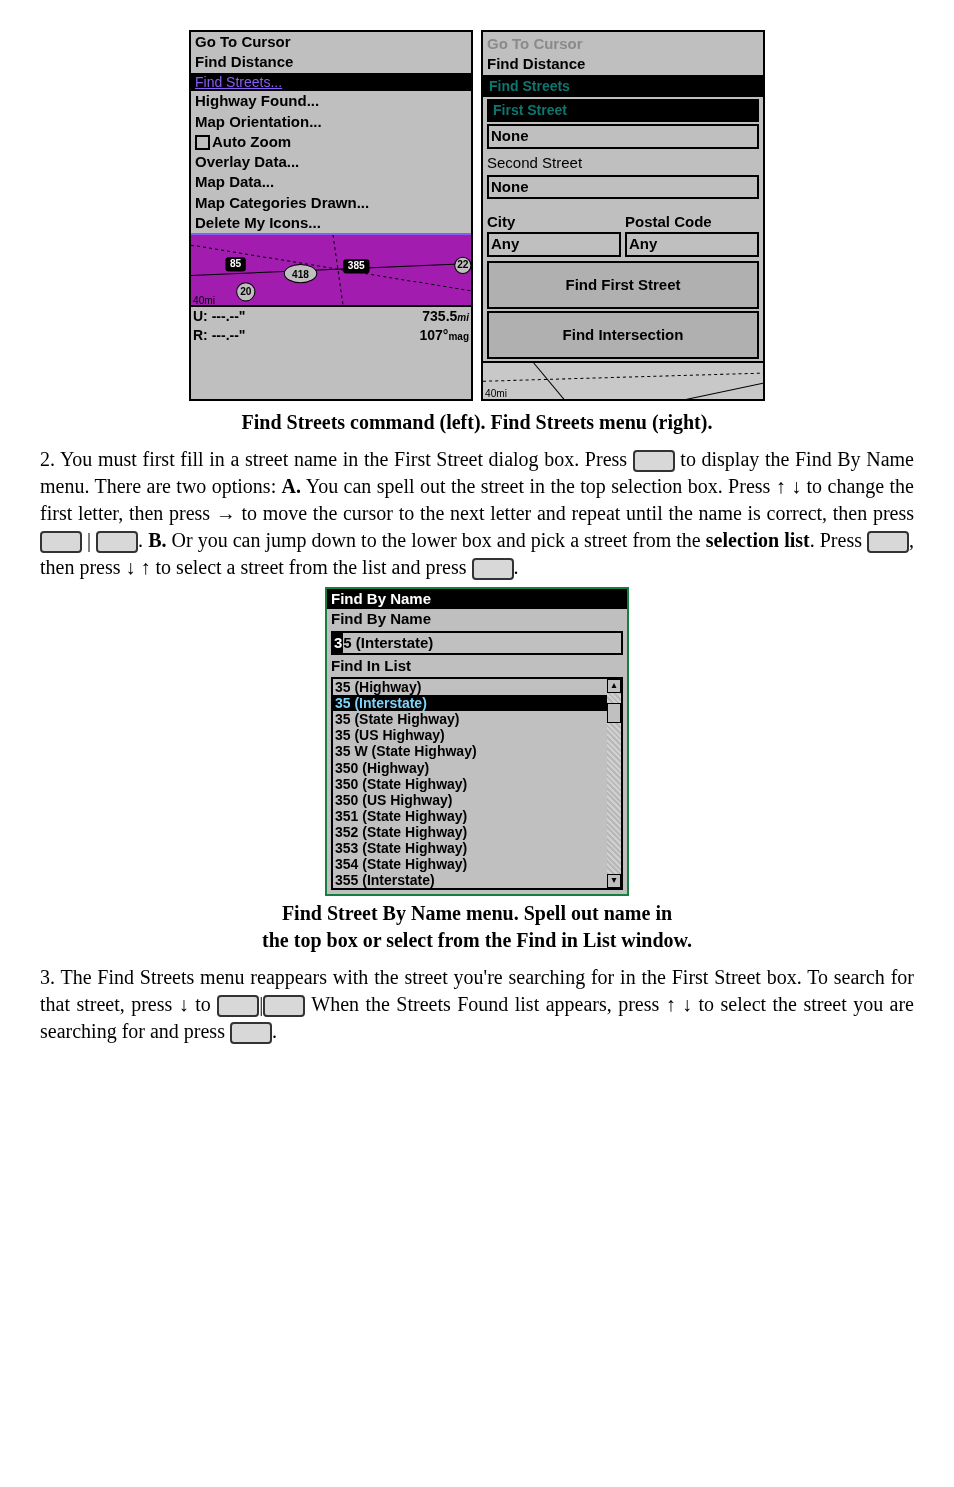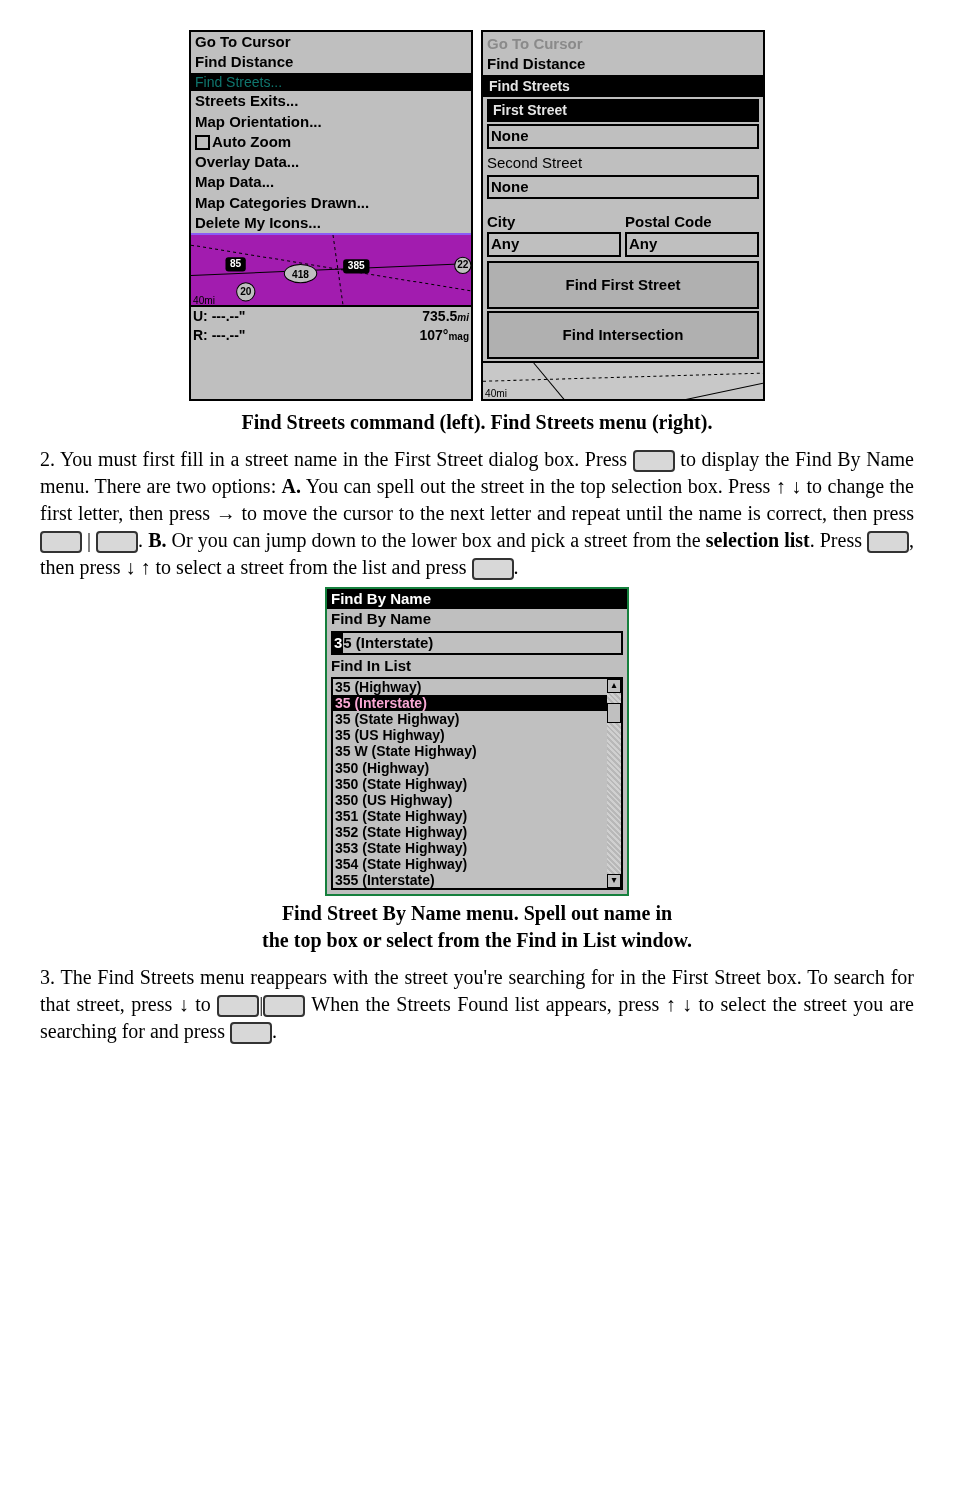--- a/index.html
+++ b/index.html
@@ -16,24 +16,25 @@
   .panel {
     border: 2px solid #000;
     background: #bfbfbf;
     width: 280px;
     font-family: Arial, sans-serif;
     font-size: 15px;
     color: #000;
   }
   .panel .title-inv {
     background: #000;
-    color: #0f766e;
+    color: #8b5cf6;
     padding: 0 4px;
     font-size: 14px;
     font-weight: normal;
+    text-decoration: underline;
   }
   .menu-list { padding: 0 4px; }
   .menu-list div { font-weight: bold; font-size: 15px; color: #000; }
   .menu-row { display: flex; align-items: center; gap: 2px; font-weight: bold; }
   .cb { width: 11px; height: 11px; border: 2px solid #000; display: inline-block; background: #bfbfbf; }
   .mapzone {
     border-top: 2px solid #8b5cf6;
     height: 70px;
     position: relative;
     background: #a21caf;
@@ -57,21 +58,21 @@
     background: #bfbfbf;
     width: 280px;
     font-family: Arial, sans-serif;
     font-size: 15px;
     position: relative;
   }
   .right-panel .hdr { padding: 2px 4px 0 4px; font-weight: bold; color: #8a8a8a; }
   .right-panel .hdr2 { padding: 0 4px; font-weight: bold; color: #000; }
   .barlabel {
     background: #000;
-    color: #e5e5e5;
+    color: #0f766e;
     font-weight: bold;
     font-size: 14px;
     padding: 0 4px;
     border: 2px solid #000;
   }
   .fieldbox {
     border: 2px solid #000;
     background: #bfbfbf;
     margin: 2px 4px;
     padding: 0 2px;
@@ -135,21 +136,21 @@
     font-weight: bold;
     padding: 0 4px;
   }
   .panel2 .listbox {
     border: 2px solid #000;
     margin: 1px 4px 4px 4px;
     background: #c0c0c0;
     position: relative;
   }
   .panel2 .listbox .item { padding: 0 2px; font-weight: bold; font-size: 14px; line-height: 1.15; }
-  .panel2 .listbox .item.sel { background: #000; color: #f9a8d4; }
+  .panel2 .listbox .item.sel { background: #000; color: #7dd3fc; }
   .panel2 .scrollbar {
     position: absolute;
     right: 0; top: 0; bottom: 0;
     width: 14px;
     background: #bfbfbf;
   }
   .panel2 .scrollbar .arr {
     width: 12px; height: 12px;
     border: 1px solid #000;
     background: #c0c0c0;
@@ -181,21 +182,21 @@
 
 <div class="figrow">
 
   <div class="panel">
     <div class="menu-list">
       <div style="font-weight:bold;">Go To Cursor</div>
       <div>Find Distance</div>
     </div>
     <div class="title-inv">Find Streets...</div>
     <div class="menu-list">
-      <div>Streets Exits...</div>
+      <div>Highway Found...</div>
       <div>Map Orientation...</div>
       <div class="menu-row">
         <span class="cb"></span>
         <span>Auto Zoom</span>
       </div>
       <div>Overlay Data...</div>
       <div>Map Data...</div>
       <div>Map Categories Drawn...</div>
       <div>Delete My Icons...</div>
     </div>

